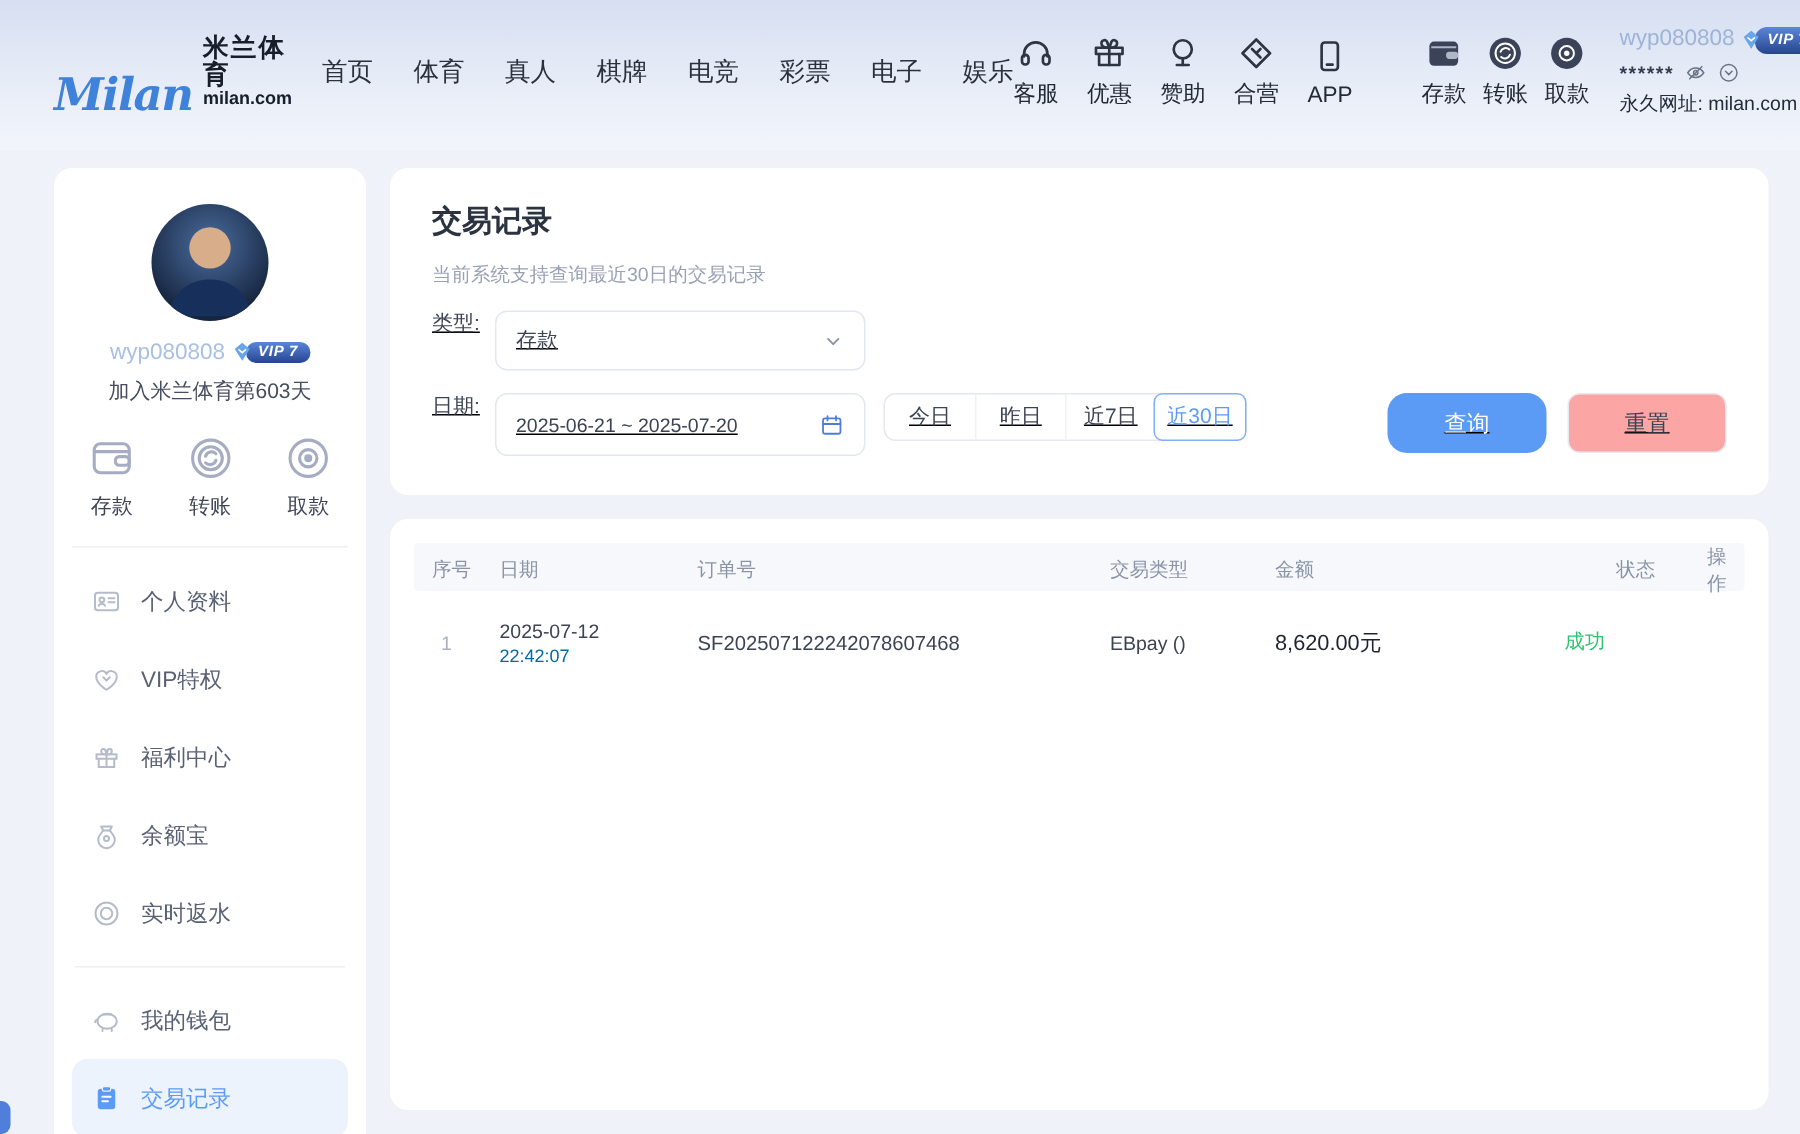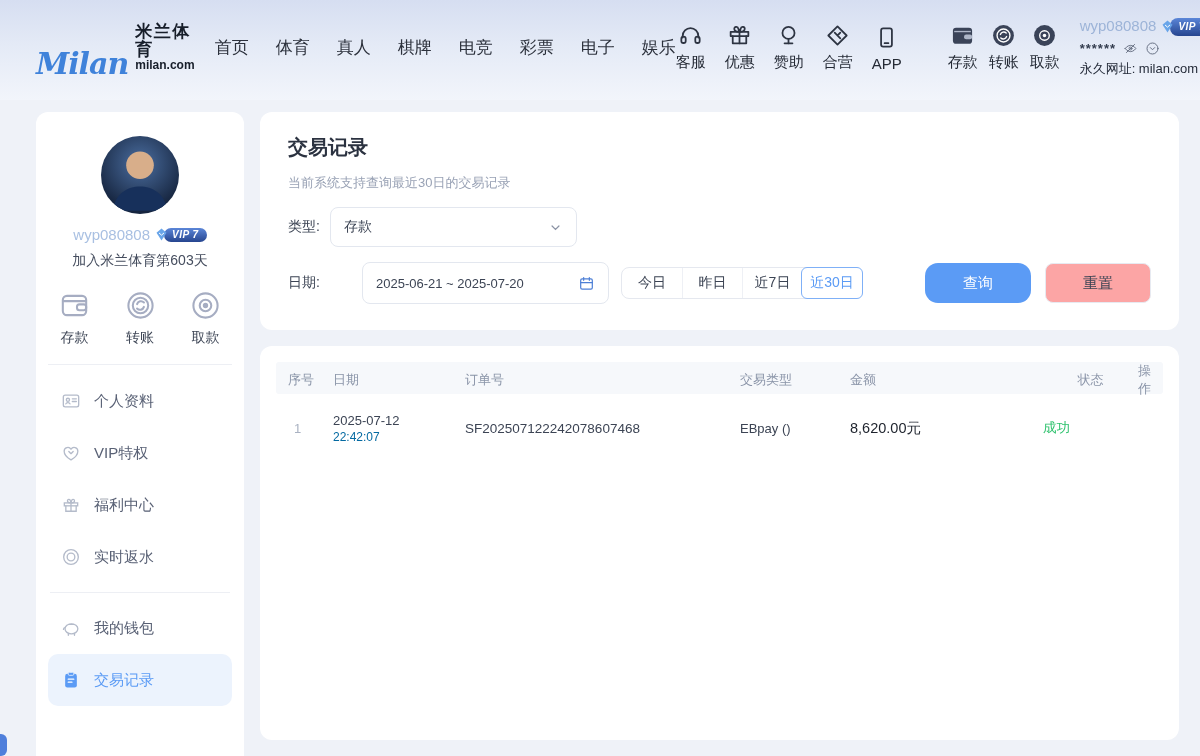--- a/index.html
+++ b/index.html
@@ -67,29 +67,29 @@
   .menu-item.active svg { color:#5b9bf5; }
   .menu-div { border-top:1px solid #edeff4; margin:9px 2px; }
 
   
   .main-col { flex:1; display:flex; flex-direction:column; gap:16px; }
   .card { background:#fff; border-radius:12px; }
 
   .filter-card { padding:22px 28px 24px; height:218px; }
   .f-title { font-size:20px; font-weight:600; color:#2b3240; }
   .f-sub { font-size:13px; color:#99a2b5; margin-top:13px; }
-  .f-row { display:flex; align-items:center; margin-top:15px; }
+  .f-row { display:flex; margin-top:15px;text-decoration:underline; }
   .f-label { font-size:14px; color:#3c4454; width:42px; flex:none; }
   .select-box { width:247px; height:40px; border:1px solid #e3e7ef; border-radius:8px;
                 display:flex; align-items:center; justify-content:space-between;
                 padding:0 13px; font-size:14px; color:#3c4454; cursor:pointer; background:#fff; }
   .select-box svg { width:15px; height:15px; color:#8b93a5; }
   .date-box { width:247px; height:42px; border:1px solid #e3e7ef; border-radius:8px;
               display:flex; align-items:center; justify-content:space-between;
-              padding:4px 13px; font-size:13px; color:#3c4454; cursor:pointer; background:#fff;margin-left:32px; }
+              padding:4px 13px; font-size:13px; color:#3c4454; cursor:pointer; background:#fff; }
   .date-box svg { width:17px; height:17px; color:#4d7fd6; }
 
   .seg { display:flex; height:32px; border:1px solid #e5e8ef; border-radius:8px;
          margin-left:12px; background:#fff; }
   .seg-item { width:60px; display:flex; align-items:center; justify-content:center;
               font-size:14px; color:#3c4454; cursor:pointer; border-left:1px solid #eef0f5; }
   .seg-item:first-child { border-left:none; }
   .seg-item.active { color:#5b9bf5; border:1px solid #7fb0f7; border-radius:6px;
                      margin:-1px; width:62px; position:relative; z-index:2; background:#fff; }
 
@@ -346,20 +346,30 @@
               <rect x="4" y="9.5" width="16" height="3.5"></rect>
               <path d="M5.8 13v6.5h12.4V13"></path>
               <path d="M12 9.5v10"></path>
               <path d="M12 9.5C9 9.5 7.8 8.4 7.8 7.1a1.7 1.7 0 0 1 3.4-.4L12 9.5zm0 0c3 0 4.2-1.1 4.2-2.4a1.7 1.7 0 0 0-3.4-.4L12 9.5z"></path>
             </svg>
           </span>
           <span>福利中心</span>
         </div>
         <div class="menu-item">
           <span>
+            <svg viewBox="0 0 24 24" fill="none" stroke="currentColor" stroke-width="1.6" stroke-linecap="round" stroke-linejoin="round" width="20" height="20">
+              <path d="M9.3 8h5.4l2.6 3.6a6.6 6.6 0 1 1-10.6 0z"></path>
+              <path d="M9.3 8L7.8 4.8h8.4L14.7 8"></path>
+              <circle cx="12" cy="14.4" r="2"></circle>
+            </svg>
+          </span>
+          <span>余额宝</span>
+        </div>
+        <div class="menu-item">
+          <span>
             <svg viewBox="0 0 24 24" fill="none" stroke="currentColor" stroke-width="1.6" stroke-linecap="round" width="20" height="20">
               <circle cx="12" cy="12" r="8.8"></circle>
               <circle cx="12" cy="12" r="4.6"></circle>
             </svg>
           </span>
           <span>实时返水</span>
         </div>
 
         <div class="menu-div"></div>
 

